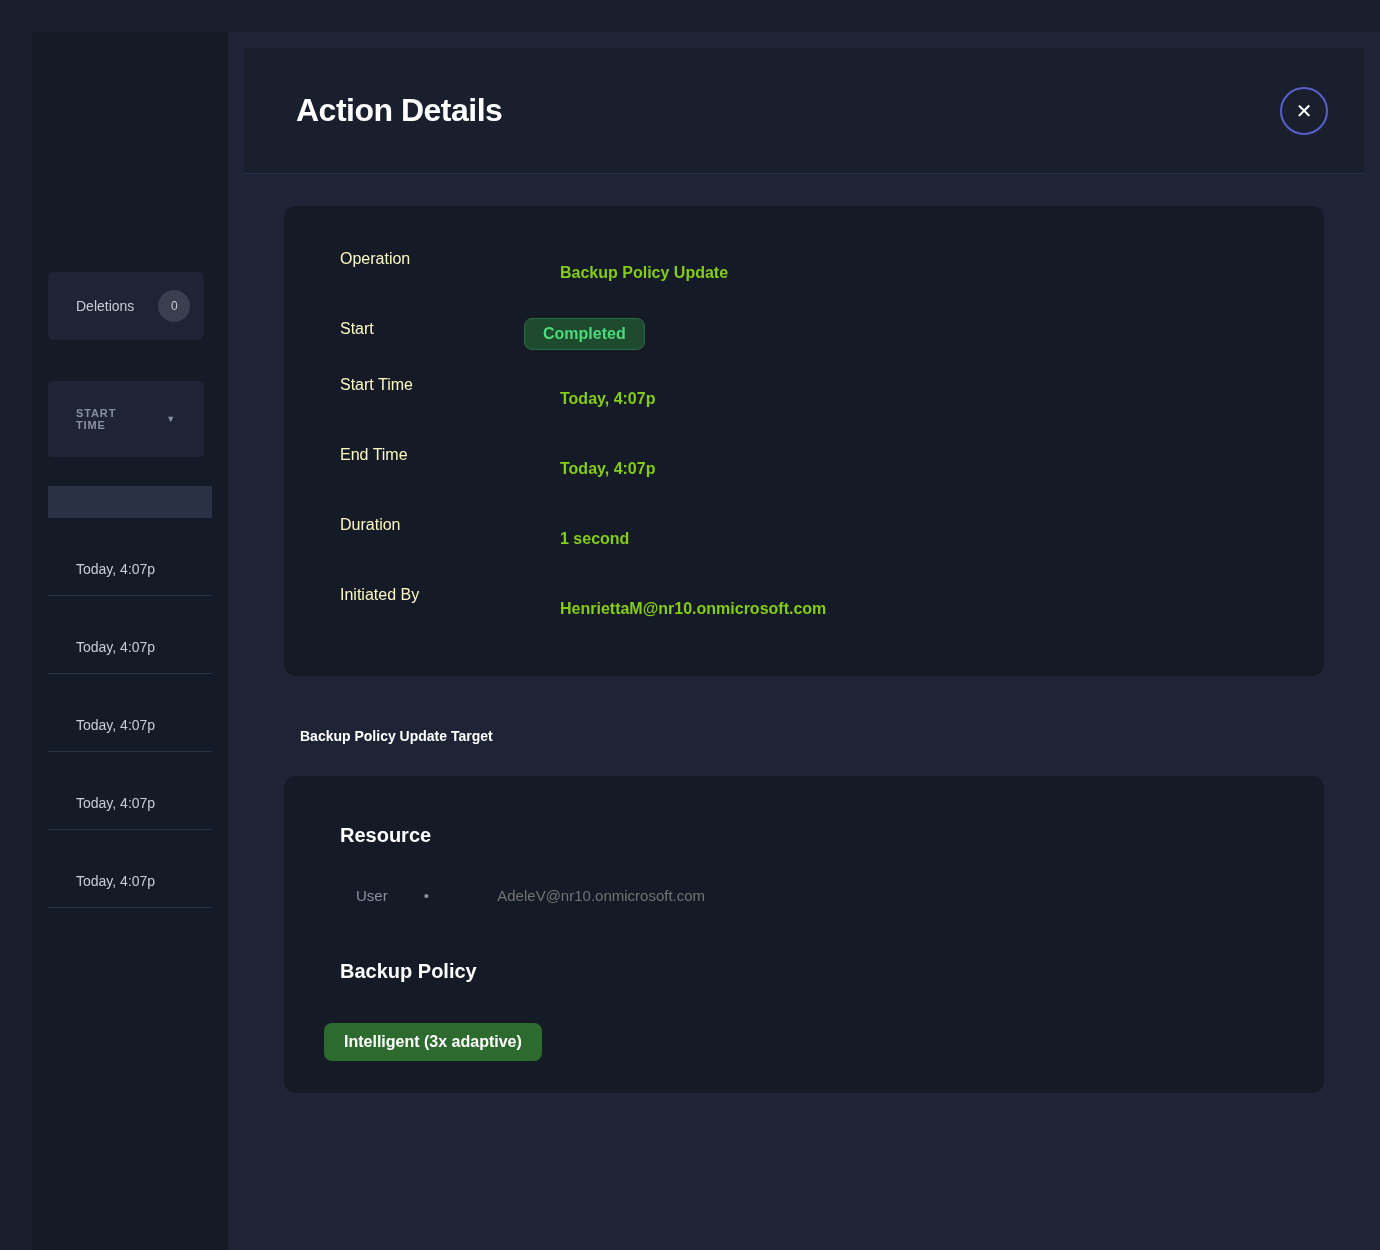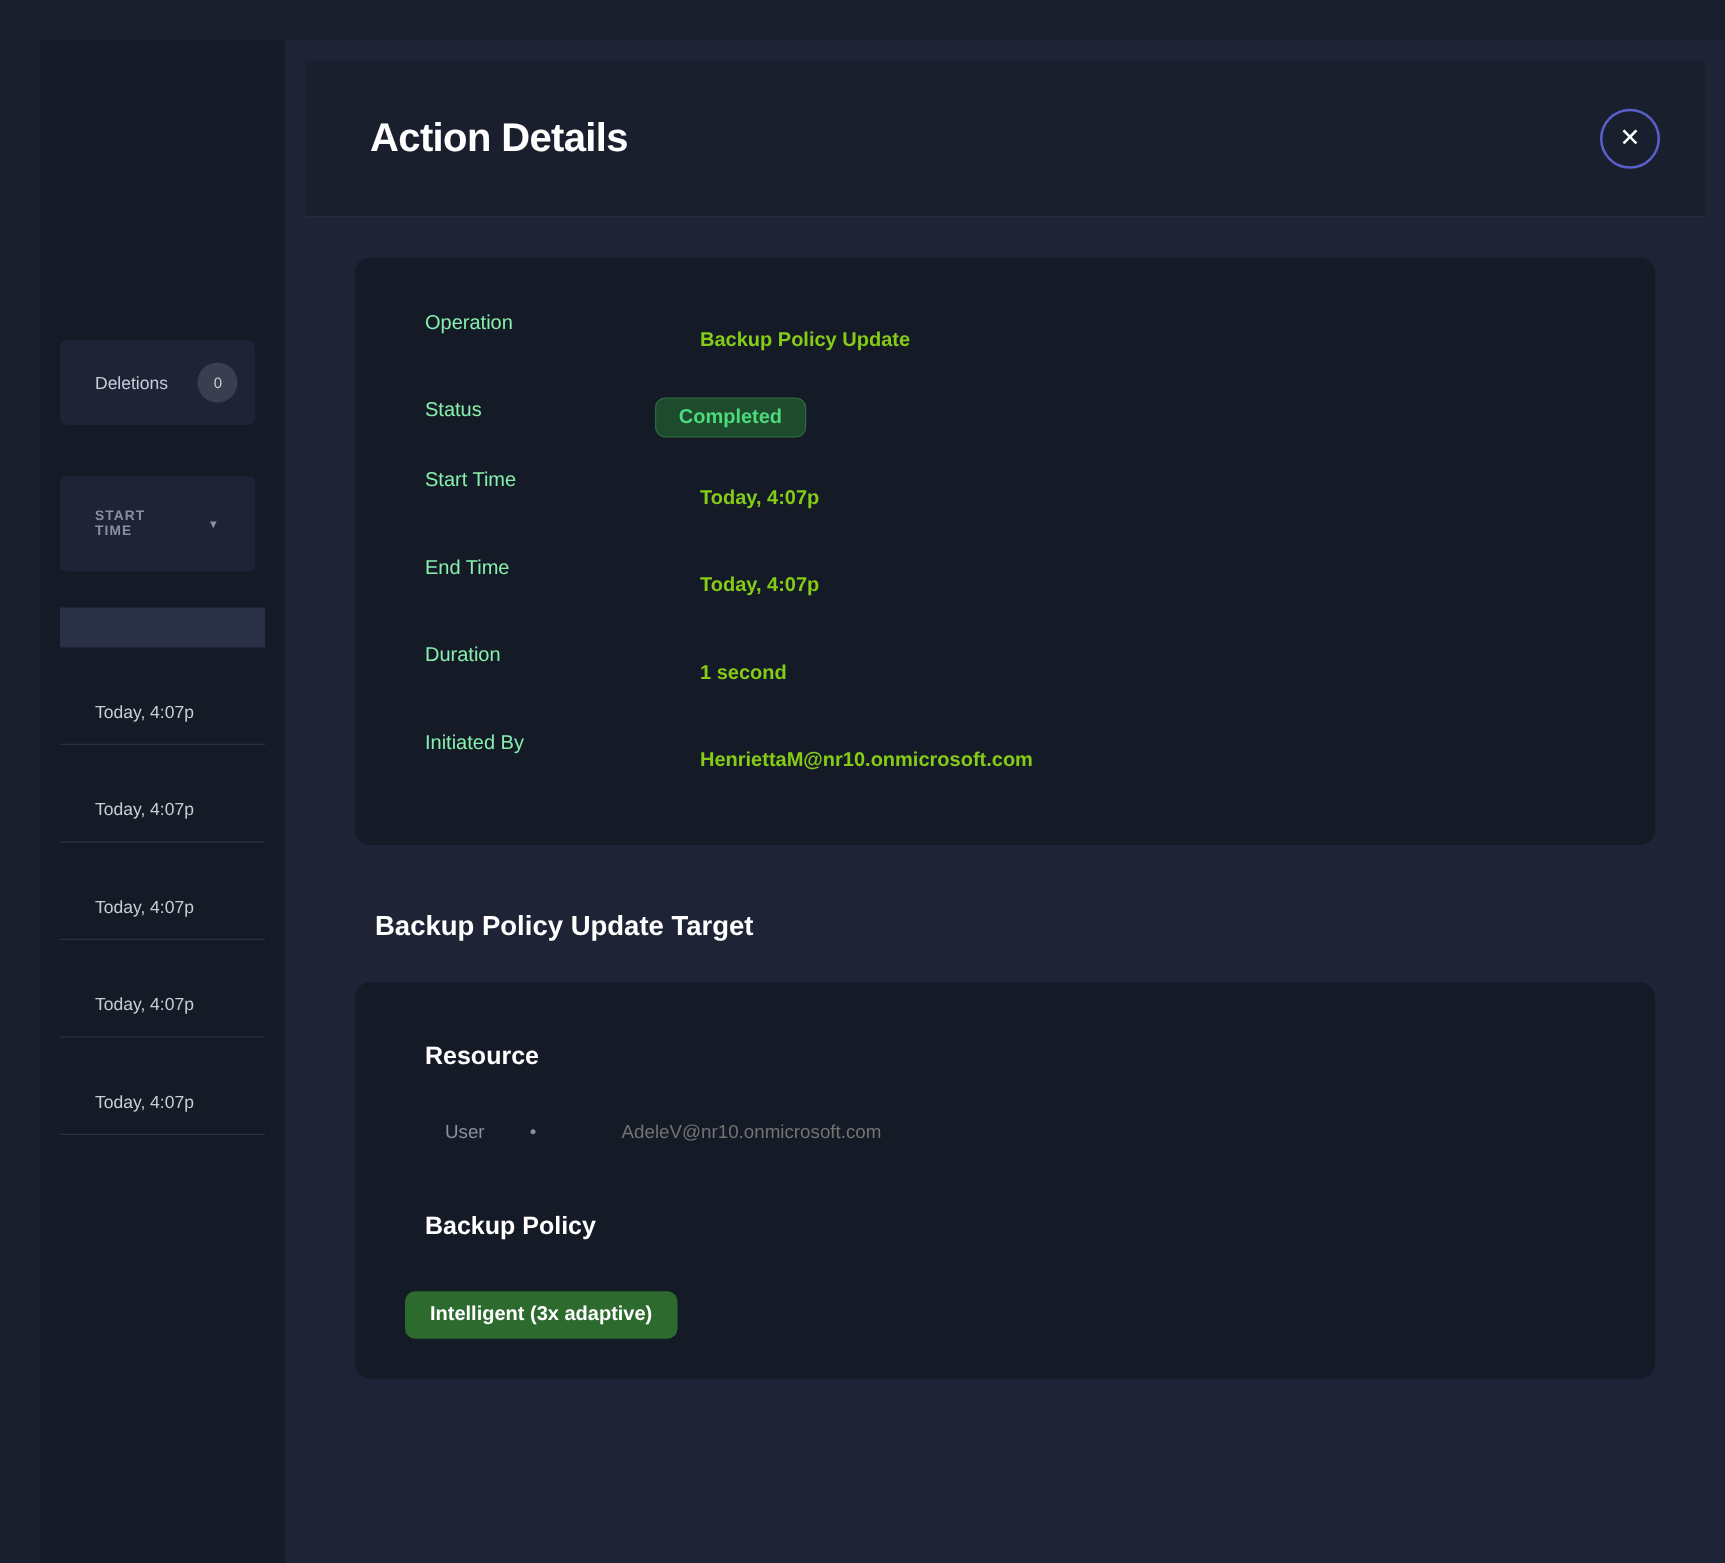--- a/index.html
+++ b/index.html
@@ -138,21 +138,21 @@
 
     .detail-row {
       display: flex;
       align-items: flex-start;
       padding: 10px 0;
     }
 
     .detail-label {
       width: 200px;
       font-size: 16px;
-      color: #86efac;
+      color: #fef9c3;
       flex-shrink: 0;
       padding-top: 2px;
     }
 
     .detail-value {
       font-size: 16px;
       font-weight: 700;
       color: #84cc16;
       margin-left: 20px;
     }
@@ -164,21 +164,21 @@
       background-color: #1e4a2e;
       border: 1px solid #2a6a40;
       color: #4cda7a;
       font-size: 16px;
       font-weight: 700;
       text-align: right;
     }
 
     
     .section-heading {
-      font-size: 22px;
+      font-size: 14px;
       font-weight: 800;
       color: #ffffff;
       margin-bottom: 16px;
     }
 
     
     .target-card {
       background-color: #151a27;
       border-radius: 12px;
       padding: 32px 40px;
@@ -253,21 +253,21 @@
   <div class="content-area">
 
     <div class="details-card">
 
       <div class="detail-row">
         <span class="detail-label">Operation</span>
         <span class="detail-value">Backup Policy Update</span>
       </div>
 
       <div class="detail-row">
-        <span class="detail-label">Status</span>
+        <span class="detail-label">Start</span>
         <span class="status-badge">Completed</span>
       </div>
 
       <div class="detail-row">
         <span class="detail-label">Start Time</span>
         <span class="detail-value">Today, 4:07p</span>
       </div>
 
       <div class="detail-row">
         <span class="detail-label">End Time</span>

